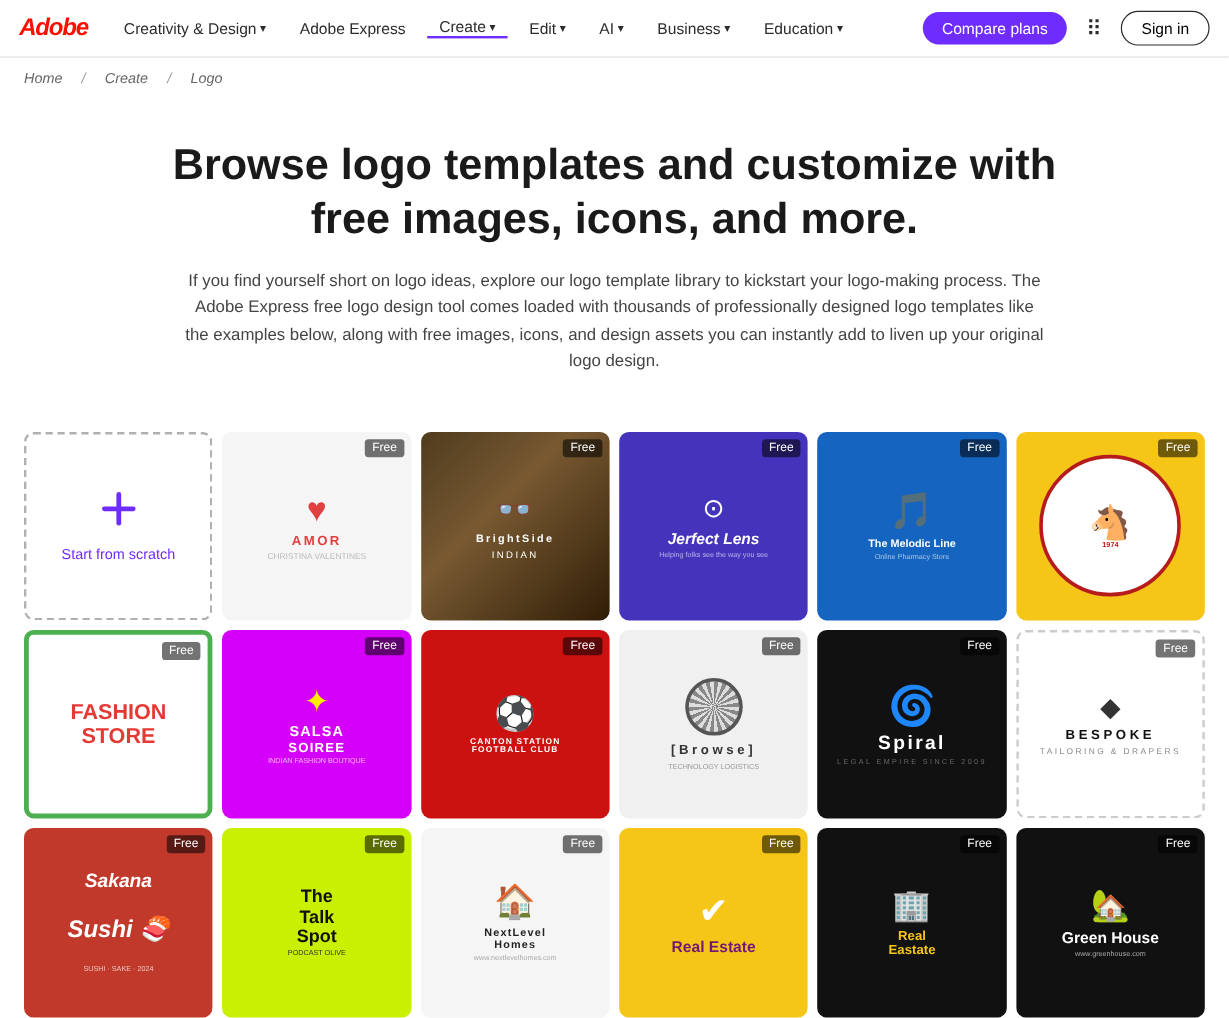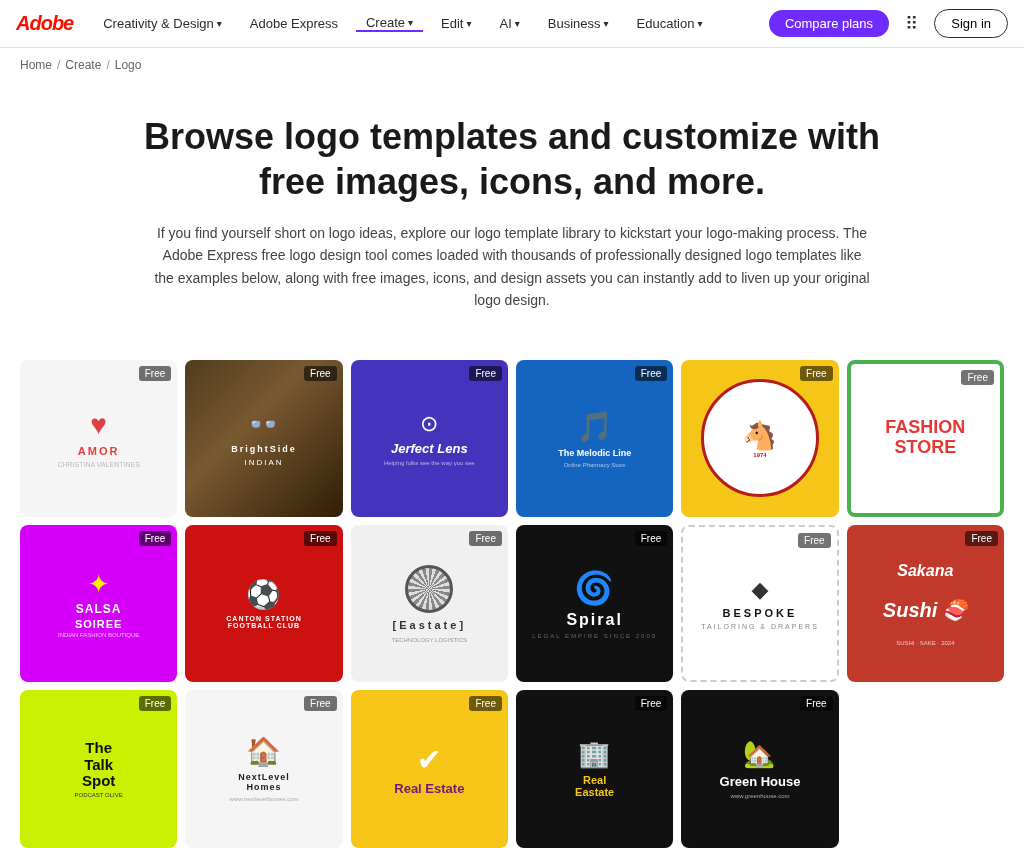--- a/index.html
+++ b/index.html
@@ -11,21 +11,21 @@
     .nav-item { font-size: 13px; color: #2c2c2c; cursor: pointer; padding: 0 10px; display: flex; align-items: center; gap: 3px; }
     .nav-item.active { border-bottom: 2px solid #6f2cff; color: #2c2c2c; }
     .nav-item .chevron { font-size: 10px; }
     .nav-express { font-size: 13px; color: #2c2c2c; padding: 0 10px; }
     .nav-spacer { flex: 1; }
     .nav-grid-icon { font-size: 18px; color: #2c2c2c; padding: 0 8px; cursor: pointer; }
     .nav-signin { border: 1px solid #2c2c2c; border-radius: 16px; padding: 6px 16px; font-size: 13px; cursor: pointer; background: #fff; }
     .nav-compare { background: #6f2cff; color: #fff; border-radius: 16px; padding: 6px 16px; font-size: 13px; cursor: pointer; border: none; }
 
     
-    .breadcrumb { padding: 10px 20px; font-size: 12px; color: #666; display: flex; align-items: center; gap: 5px; }
+    .breadcrumb { padding: 10px 20px; font-size: 12px; color: #666; display: flex; align-items: center; gap: 16px; font-style: italic; }
     .breadcrumb a { color: #666; text-decoration: none; }
     .breadcrumb .sep { color: #999; }
 
     
     .hero { text-align: center; padding: 32px 112px 24px; }
     .hero h1 { font-size: 36px; font-weight: 700; line-height: 1.25; margin-bottom: 18px; color: #1a1a1a; }
     .hero p { font-size: 14px; line-height: 1.6; color: #444; max-width: 720px; margin: 0 auto; }
 
     
     .template-grid { display: grid; grid-template-columns: repeat(6, 1fr); gap: 8px; padding: 24px 20px; }
@@ -67,20 +67,29 @@
   <span>Logo</span>
 </div>
 
 <div class="hero">
   <h1>Browse logo templates and customize with free images, icons, and more.</h1>
   <p>If you find yourself short on logo ideas, explore our logo template library to kickstart your logo-making process. The Adobe Express free logo design tool comes loaded with thousands of professionally designed logo templates like the examples below, along with free images, icons, and design assets you can instantly add to liven up your original logo design.</p>
 </div>
 
 <div class="template-grid">
 
+  <div class="scratch-card">
+    <span class="scratch-icon">
+      <svg width="32" height="32" viewBox="0 0 32 32">
+          <rect x="14" y="2" width="4" height="28" fill="#6f2cff" rx="2"></rect>
+          <rect x="2" y="14" width="28" height="4" fill="#6f2cff" rx="2"></rect>
+        </svg>
+    </span>
+    <span class="scratch-label">Start from scratch</span>
+  </div>
 
   <div class="template-card card-amor">
     <span class="badge">Free</span>
     <div class="card-inner" style="flex-direction:column;gap:4px;">
       <span style="font-size:28px;color:#e04040;">♥</span>
       <span style="color:#e04040;font-size:11px;font-weight:700;letter-spacing:2px;">AMOR</span>
       <span style="color:#bbb;font-size:7px;">CHRISTINA VALENTINES</span>
     </div>
   </div>
 
@@ -143,21 +152,21 @@
     <div style="width:100%;height:100%;display:flex;flex-direction:column;align-items:center;justify-content:center;gap:4px;">
       <span style="font-size:28px;">⚽</span>
       <span style="color:#fff;font-size:7px;font-weight:700;letter-spacing:1px;text-align:center;">CANTON STATION<br>FOOTBALL CLUB</span>
     </div>
   </div>
 
   <div class="template-card" style="background:#f0f0f0;">
     <span class="badge">Free</span>
     <div style="width:100%;height:100%;display:flex;flex-direction:column;align-items:center;justify-content:center;gap:6px;">
       <div style="width:48px;height:48px;border-radius:50%;border:3px solid #555;background:repeating-conic-gradient(#888 0deg 10deg,#ddd 10deg 20deg);"></div>
-      <span style="color:#333;font-size:11px;font-weight:700;letter-spacing:3px;">[Eastate]</span>
+      <span style="color:#333;font-size:11px;font-weight:700;letter-spacing:3px;">[Browse]</span>
       <span style="color:#999;font-size:6px;text-align:center;">TECHNOLOGY LOGISTICS</span>
     </div>
   </div>
 
   <div class="template-card" style="background:#111;">
     <span class="badge">Free</span>
     <div style="width:100%;height:100%;display:flex;flex-direction:column;align-items:center;justify-content:center;gap:4px;">
       <span style="font-size:32px;color:#fff;">🌀</span>
       <span style="color:#fff;font-size:16px;font-weight:700;letter-spacing:2px;">Spiral</span>
       <span style="color:#666;font-size:6px;letter-spacing:2px;">LEGAL EMPIRE SINCE 2009</span>

